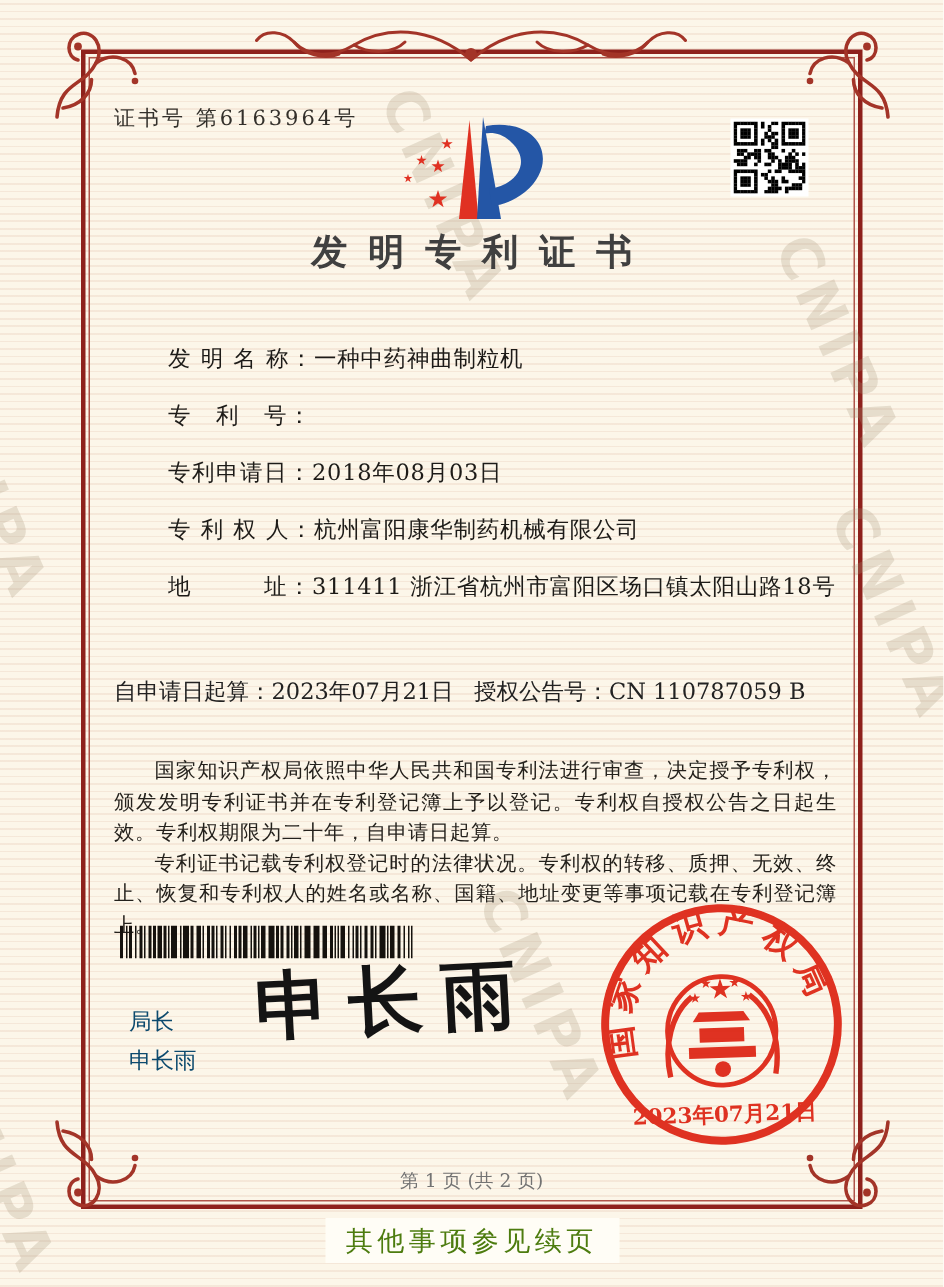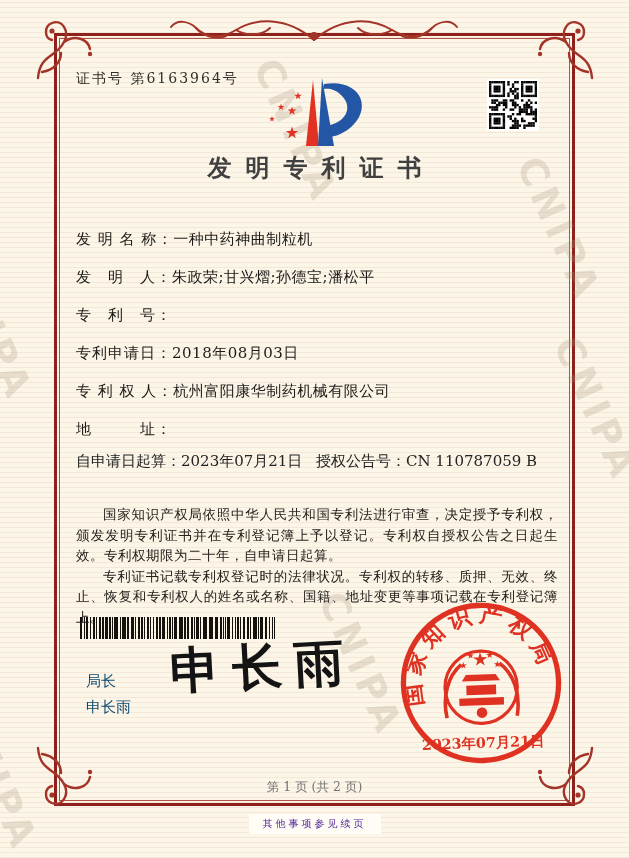--- a/index.html
+++ b/index.html
@@ -25,21 +25,21 @@
   .ornament{position:absolute;z-index:2;}
   .cert-no{position:absolute;left:76px;top:70px;font-size:14px;letter-spacing:2px;color:#33302b;z-index:3;}
   .qr{position:absolute;left:487px;top:79px;width:48px;height:48px;background:#fff;padding:2px;z-index:3;}
   .logo{position:absolute;left:256px;top:74px;width:128px;height:78px;z-index:3;}
   .title{
     position:absolute;left:0;top:152px;width:100%;text-align:center;
     font-size:24px;font-weight:700;letter-spacing:14px;text-indent:14px;color:#404040;z-index:3;
   }
   .fields{position:absolute;left:76px;top:230px;width:482px;z-index:3;}
   .field-row{display:flex;align-items:baseline;height:22px;margin-bottom:16px;font-size:15px;}
-  .field-label{flex:none;white-space:pre;color:#1d1b18;letter-spacing:1px;}
+  .field-label{flex:none;white-space:pre;color:#1d1b18;letter-spacing:1px;margin-left:36px;}
   .field-value{color:#1d1b18;letter-spacing:0.5px;}
   .grant-row{position:absolute;left:76px;top:452px;width:482px;display:flex;font-size:15px;z-index:3;}
   .grant-left{flex:none;width:240px;white-space:nowrap;}
   .grant-right{flex:none;white-space:nowrap;}
   .body-text{position:absolute;left:76px;top:504px;width:482px;z-index:3;}
   .body-text p{
     margin:0;font-size:13.5px;line-height:20.5px;text-indent:2em;
     text-align:justify;color:#24211c;letter-spacing:0.5px;
   }
   .barcode-wrap{position:absolute;left:80px;top:617px;width:200px;height:22px;z-index:3;}
@@ -47,22 +47,22 @@
   .autograph{
     position:absolute;left:170px;top:634px;font-size:50px;font-weight:600;color:#141414;
     letter-spacing:12px;transform:rotate(-3deg);z-index:3;white-space:nowrap;
   }
   .seal{position:absolute;left:396px;top:598px;width:170px;height:170px;transform:rotate(-2deg);opacity:0.93;z-index:4;}
   .page-num{position:absolute;left:54px;top:779px;width:521px;text-align:center;font-size:12.5px;color:#737373;z-index:3;}
   .note{
     position:absolute;left:0;top:812px;width:100%;text-align:center;z-index:3;
   }
   .note span{
-    display:inline-block;background:#fffdf6;padding:3px 14px;font-size:10px;
-    letter-spacing:3px;color:#4c1d95;
+    display:inline-block;background:#fffdf6;padding:3px 14px;font-size:18px;
+    letter-spacing:3px;color:#4d7c0f;
   }
   .defs-hidden{position:absolute;width:0;height:0;overflow:hidden;}
 </style>
 </head>
 <body>
 
 <div class="page">
 
   <svg class="defs-hidden" aria-hidden="true">
     <defs>
@@ -349,36 +349,33 @@
   </svg>
 
   <div class="title">发明专利证书</div>
 
   <div class="fields">
     <div class="field-row">
       <span class="field-label">发 明 名 称：</span>
       <span class="field-value">一种中药神曲制粒机</span>
     </div>
     <div class="field-row">
-      <span class="field-label">发　明　人：</span>
-      <span class="field-value">朱政荣;甘兴熠;孙德宝;潘松平</span>
-    </div>
-    <div class="field-row">
       <span class="field-label">专　利　号：</span>
     </div>
     <div class="field-row">
       <span class="field-label">专利申请日：</span>
       <span class="field-value">2018年08月03日</span>
     </div>
     <div class="field-row">
       <span class="field-label">专 利 权 人：</span>
       <span class="field-value">杭州富阳康华制药机械有限公司</span>
     </div>
     <div class="field-row">
       <span class="field-label">地　　　址：</span>
+      <span class="field-value">311411 浙江省杭州市富阳区场口镇太阳山路18号</span>
     </div>
   </div>
 
   <div class="grant-row">
     <div class="grant-left">
       <span>自申请日起算：</span><span>2023年07月21日</span>
     </div>
     <div class="grant-right">
       <span>授权公告号：</span><span>CN 110787059 B</span>
     </div>

